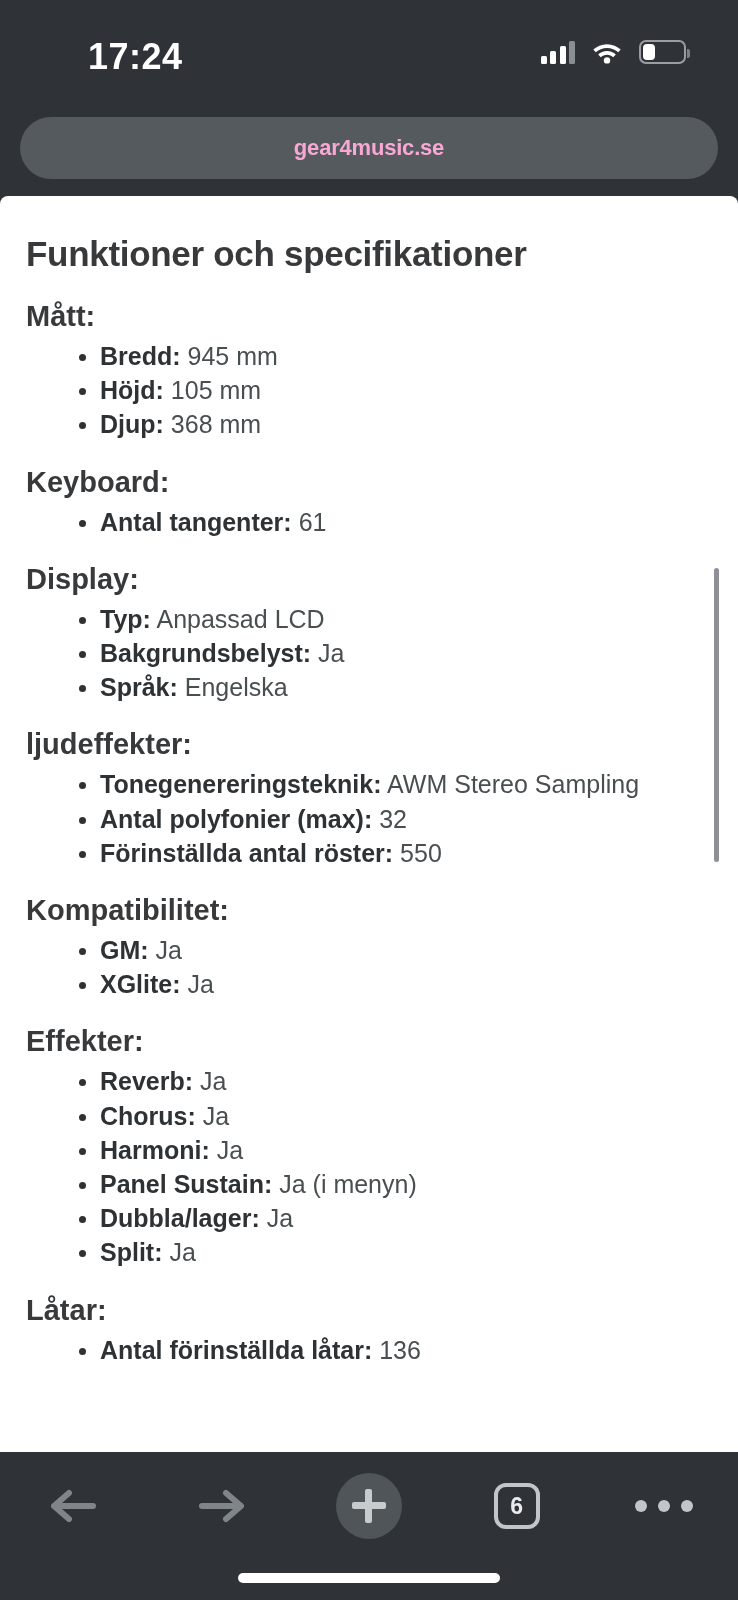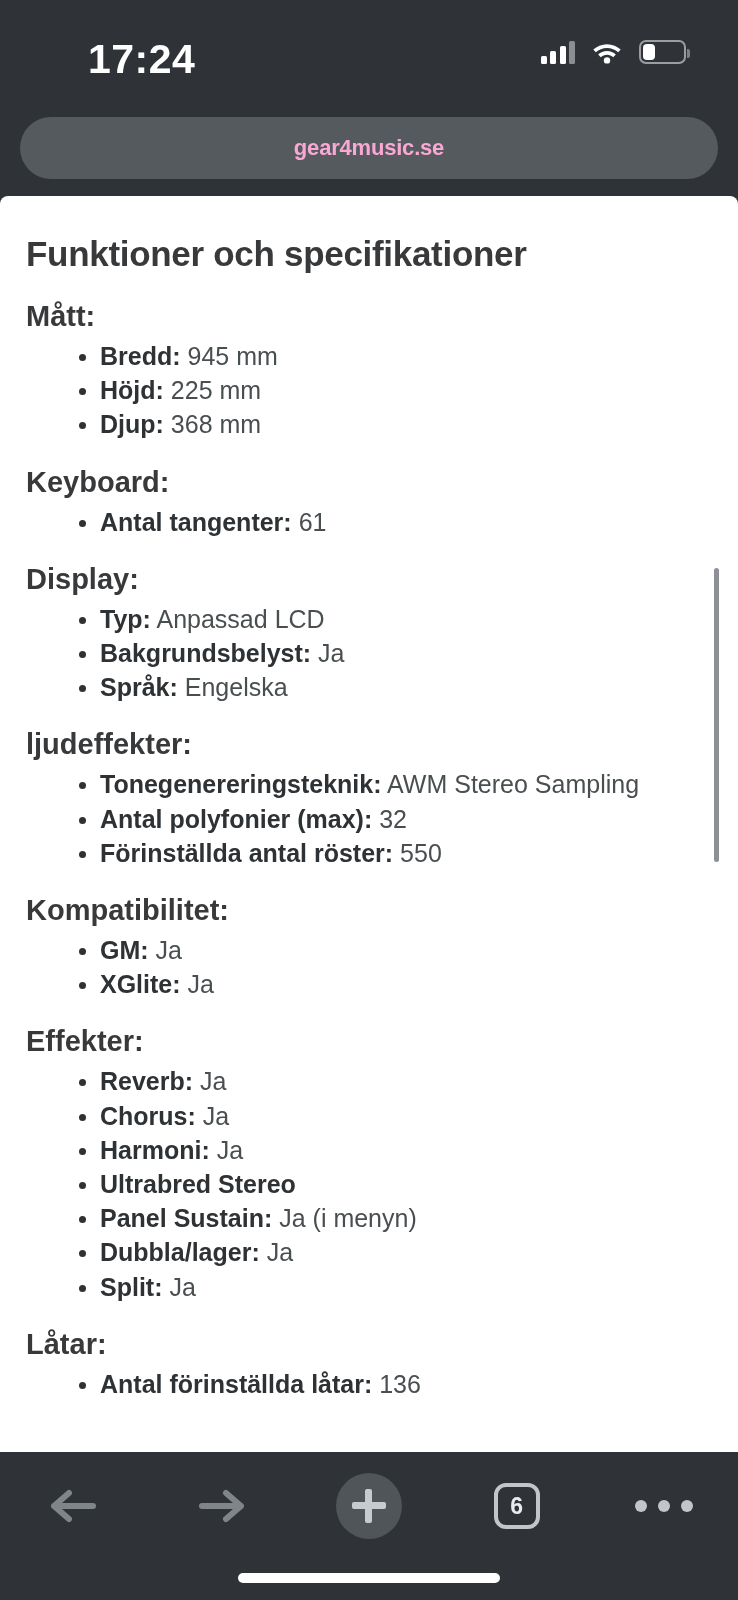--- a/index.html
+++ b/index.html
@@ -33,21 +33,21 @@
     align-items: center;
     justify-content: space-between;
     padding: 0 58px 0 0;
   }
 
   .status-time {
     position: absolute;
     left: 88px;
     top: 36px;
     color: #ffffff;
-    font-size: 41px;
+    font-size: 36px;
     font-weight: bold;
     letter-spacing: 0.5px;
   }
 
   .status-icons {
     position: absolute;
     right: 52px;
     top: 40px;
     display: flex;
     align-items: center;
@@ -324,21 +324,21 @@
     <span class="url-text">gear4music.se</span>
   </div>
 
   <div class="page">
     <div class="content">
       <h1 class="spec-title">Funktioner och specifikationer</h1>
       <div id="sections-root">
           <div class="sec-head first">Mått:</div>
           <ul class="spec-list">
             <li><b>Bredd:</b><span> 945 mm</span></li>
-            <li><b>Höjd:</b><span> 225 mm</span></li>
+            <li><b>Höjd:</b><span> 105 mm</span></li>
             <li><b>Djup:</b><span> 368 mm</span></li>
           </ul>
           <div class="sec-head">Keyboard:</div>
           <ul class="spec-list">
             <li><b>Antal tangenter:</b><span> 61</span></li>
           </ul>
           <div class="sec-head">Display:</div>
           <ul class="spec-list">
             <li><b>Typ:</b><span> Anpassad LCD</span></li>
             <li><b>Bakgrundsbelyst:</b><span> Ja</span></li>
@@ -353,21 +353,20 @@
           <div class="sec-head">Kompatibilitet:</div>
           <ul class="spec-list">
             <li><b>GM:</b><span> Ja</span></li>
             <li><b>XGlite:</b><span> Ja</span></li>
           </ul>
           <div class="sec-head">Effekter:</div>
           <ul class="spec-list">
             <li><b>Reverb:</b><span> Ja</span></li>
             <li><b>Chorus:</b><span> Ja</span></li>
             <li><b>Harmoni:</b><span> Ja</span></li>
-            <li><b>Ultrabred Stereo</b><span></span></li>
             <li><b>Panel Sustain:</b><span> Ja (i menyn)</span></li>
             <li><b>Dubbla/lager:</b><span> Ja</span></li>
             <li><b>Split:</b><span> Ja</span></li>
           </ul>
           <div class="sec-head">Låtar:</div>
           <ul class="spec-list">
             <li><b>Antal förinställda låtar:</b><span> 136</span></li>
           </ul>
         </div>
     </div>

